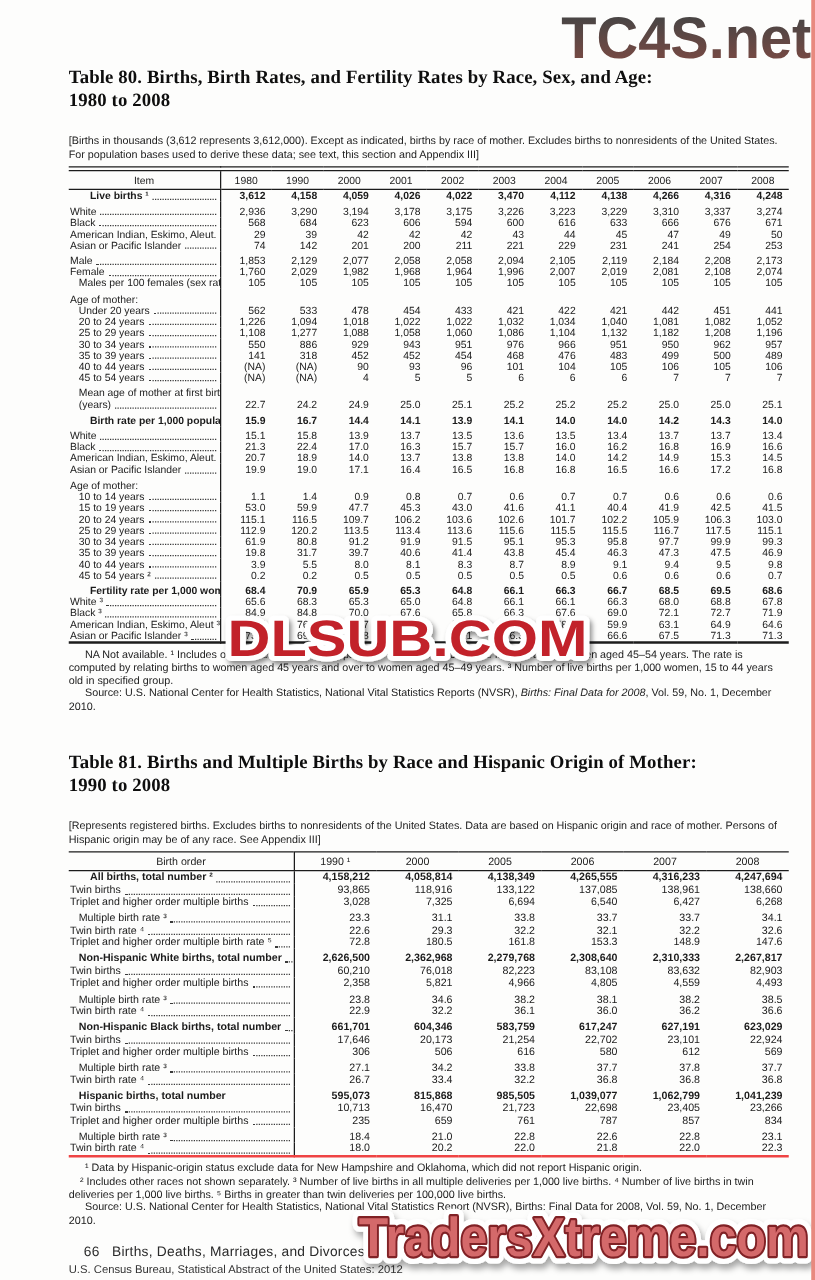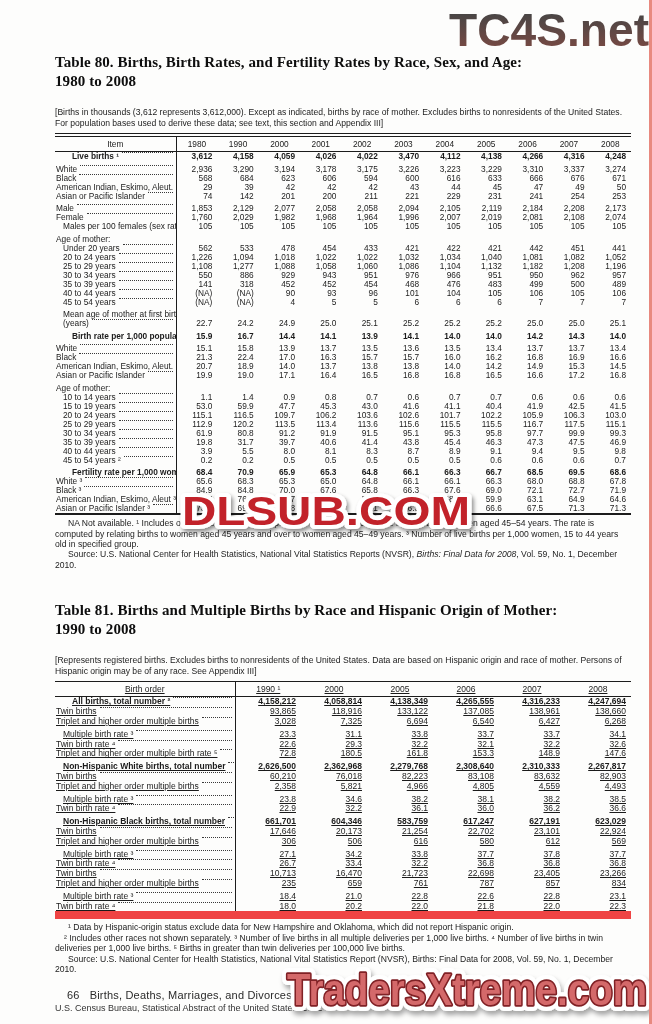--- a/index.html
+++ b/index.html
@@ -8,32 +8,32 @@
   .edge-strip { position:absolute; right:0; top:0; width:3px; height:100%; background:#e8897f; }
   .content { position:absolute; left:55px; top:14px; width:576px; }
 
   .tbl-title { font-family:"Liberation Serif", serif; font-weight:bold; font-size:15px; line-height:19px; color:#0e0e0e; letter-spacing:.1px; }
   .t80-title { margin-top:39px; }
   .t81-title { margin-top:31px; }
   .bracket-note { font-size:8.6px; line-height:10.6px; margin-top:16px; color:#222; }
 
   table { width:100%; border-collapse:collapse; table-layout:fixed; }
   .t80 { margin-top:5px; font-size:8.3px; border-top:4px double #1c1c1c; border-bottom:2px solid #1c1c1c; }
-  .t81 { margin-top:5px; font-size:8.5px; border-top:1.5px solid #1c1c1c; border-bottom:8px solid #ef4444;text-decoration:underline; }
+  .t81 { margin-top:5px; font-size:8.5px; border-top:1.5px solid #1c1c1c; border-bottom:2px solid #ef4444; }
   thead th { font-weight:normal; text-align:center; padding:2.5px 0; line-height:9px; border-bottom:1.3px solid #1c1c1c; }
   td { vertical-align:bottom; padding:0; }
   .t80 td { line-height:9px; }
   .t81 td { line-height:9.8px; }
   td.num { text-align:right; padding-right:5px; white-space:nowrap; }
   .first { border-left:1px solid #1c1c1c; }
   tr.bold { font-weight:bold; }
   tr.gap td { padding-top:3.5px; }
   .t81 tr.gap td { padding-top:3px; }
   td.lbl { overflow:hidden; }
-  .lr { display:flex; align-items:flex-start; }
+  .lr { display:flex; align-items:flex-end; }
   .lt { white-space:nowrap; }
   .leader { flex:1; border-bottom:1px dotted #3a3a3a; margin:0 3px 1.5px 3px; min-width:6px; }
   .ind0 .lt { padding-left:1px; }
   .ind1 .lt { padding-left:8px; }
   .ind2 .lt { padding-left:17px; }
 
   .fn { margin-top:3px; font-size:8.6px; line-height:10.4px; text-indent:13px; color:#222; }
   .fn-noind { text-indent:0; }
   .src { margin-top:0; font-size:8.6px; line-height:10.4px; text-indent:13px; color:#222; }
   .ital { font-style:italic; }
@@ -985,20 +985,33 @@
               <span class="leader"></span>
             </div>
           </td>
           <td class="num first">26.7</td>
           <td class="num">33.4</td>
           <td class="num">32.2</td>
           <td class="num">36.8</td>
           <td class="num">36.8</td>
           <td class="num">36.8</td>
         </tr>
+        <tr class="gap bold">
+          <td class="lbl ind1">
+            <div class="lr">
+              <span class="lt">Hispanic births, total number</span>
+            </div>
+          </td>
+          <td class="num first">595,073</td>
+          <td class="num">815,868</td>
+          <td class="num">985,505</td>
+          <td class="num">1,039,077</td>
+          <td class="num">1,062,799</td>
+          <td class="num">1,041,239</td>
+        </tr>
         <tr>
           <td class="lbl ind0">
             <div class="lr">
               <span class="lt">Twin births</span>
               <span class="leader"></span>
             </div>
           </td>
           <td class="num first">10,713</td>
           <td class="num">16,470</td>
           <td class="num">21,723</td>

